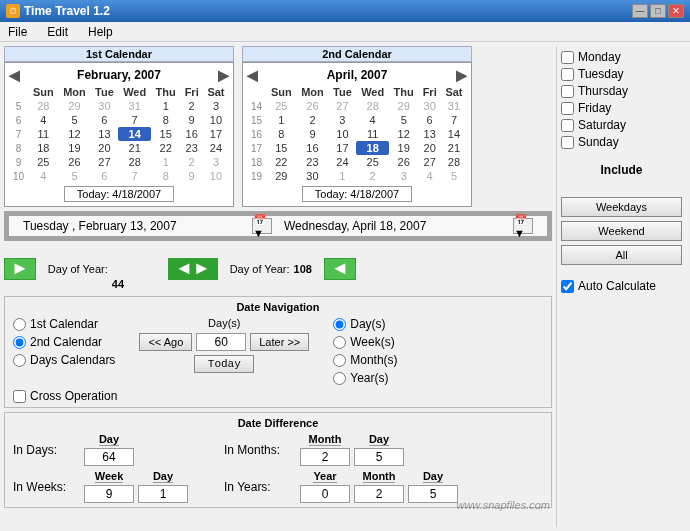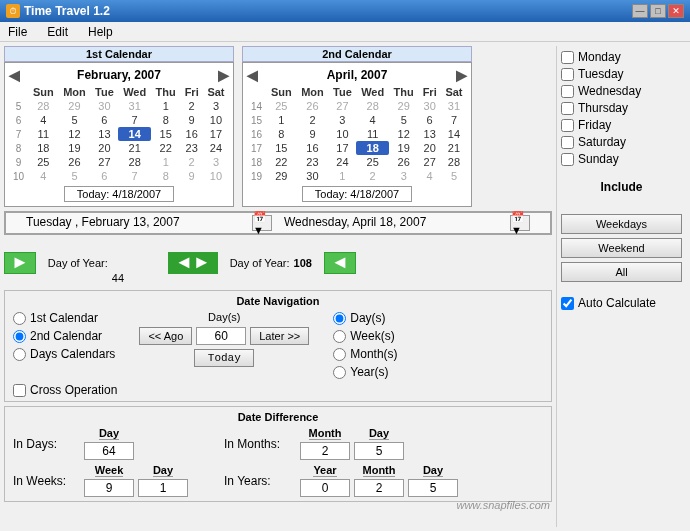--- a/index.html
+++ b/index.html
@@ -366,31 +366,31 @@
                   </tr>
                 </tbody>
             </table>
             <div class="today-bar">
               <input type="text" class="today-input" value="Today: 4/18/2007" style="width: 110px;">
             </div>
           </div>
         </div>
       </div>
 
-      <div style="display:flex; gap:4px; border:2px solid #a3a3a3; background:#f8f8f8; padding:2px 20px;">
+      <div style="display:flex; gap:4px; align-items:center; border:5px solid #a3a3a3; background:#f8f8f8; padding:2px 14px;">
         <span style="font-size:12px; flex:1;">Tuesday ,  February 13, 2007</span>
         <div class="cal-icon" style="font-size:11px;">📅▼</div>
         <span style="font-size:12px; flex:1; margin-left:8px;">Wednesday,  April  18, 2007</span>
         <div class="cal-icon" style="font-size:11px;">📅▼</div>
       </div>
 
       <div style="display:flex; align-items:center; gap:4px; padding:2px 0;">
         <button class="green-arrow" style="font-size:18px; font-weight:bold;">►</button>
         <span style="font-size:11px; margin-left:8px;">Day of Year:</span>
-        <span style="font-size:11px; font-weight:normal; margin-right:40px;margin-top:31px;">44</span>
+        <span style="font-size:11px; font-weight:bold; margin-right:40px;margin-top:31px;">44</span>
         <button class="green-arrow" style="font-size:18px; font-weight:bold; background:#30a030;">◄►</button>
         <span style="font-size:11px; margin-left:8px;">Day of Year:</span>
         <span style="font-size:11px; font-weight:bold; margin-right:8px;">108</span>
         <button class="green-arrow" style="font-size:18px; font-weight:bold;">◄</button>
       </div>
 
       <div class="nav-section">
         <div class="nav-section-title">Date Navigation</div>
         <div class="nav-inner">
 
@@ -521,24 +521,20 @@
 
     <div class="right-panel">
       <div class="check-group">
         <label class="check-item">
           <input type="checkbox" style=""> 
             <span>Monday</span>
         </label>
         <label class="check-item">
           <input type="checkbox" style=""> 
             <span>Tuesday</span>
-        </label>
-        <label class="check-item">
-          <input type="checkbox" style=""> 
-            <span>Wednesday</span>
         </label>
         <label class="check-item">
           <input type="checkbox" style=""> 
             <span>Thursday</span>
         </label>
         <label class="check-item">
           <input type="checkbox" style=""> 
             <span>Friday</span>
         </label>
         <label class="check-item">

